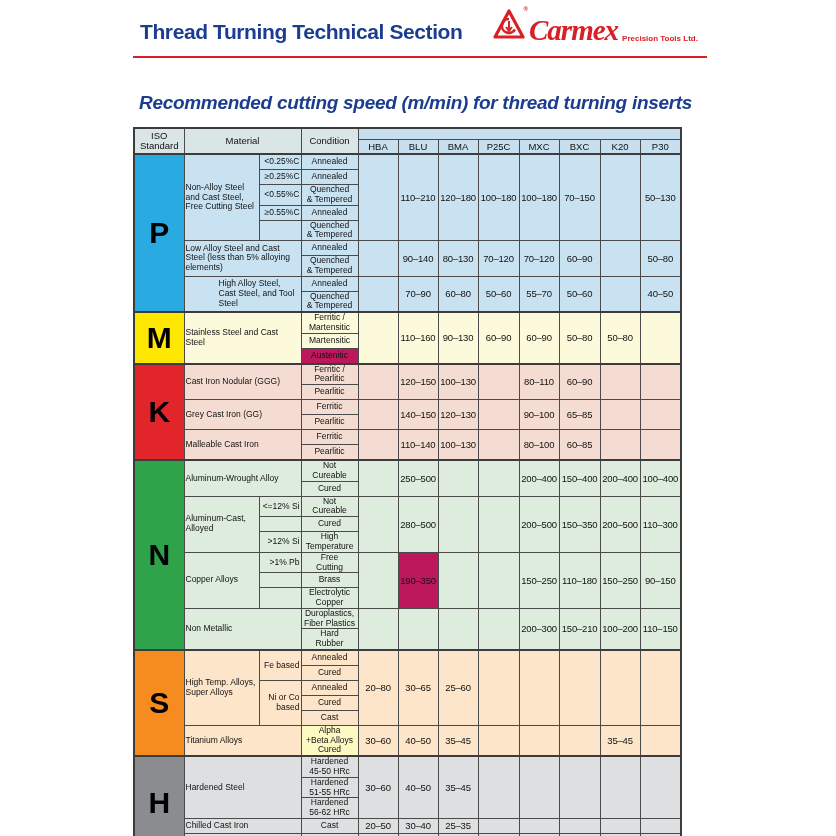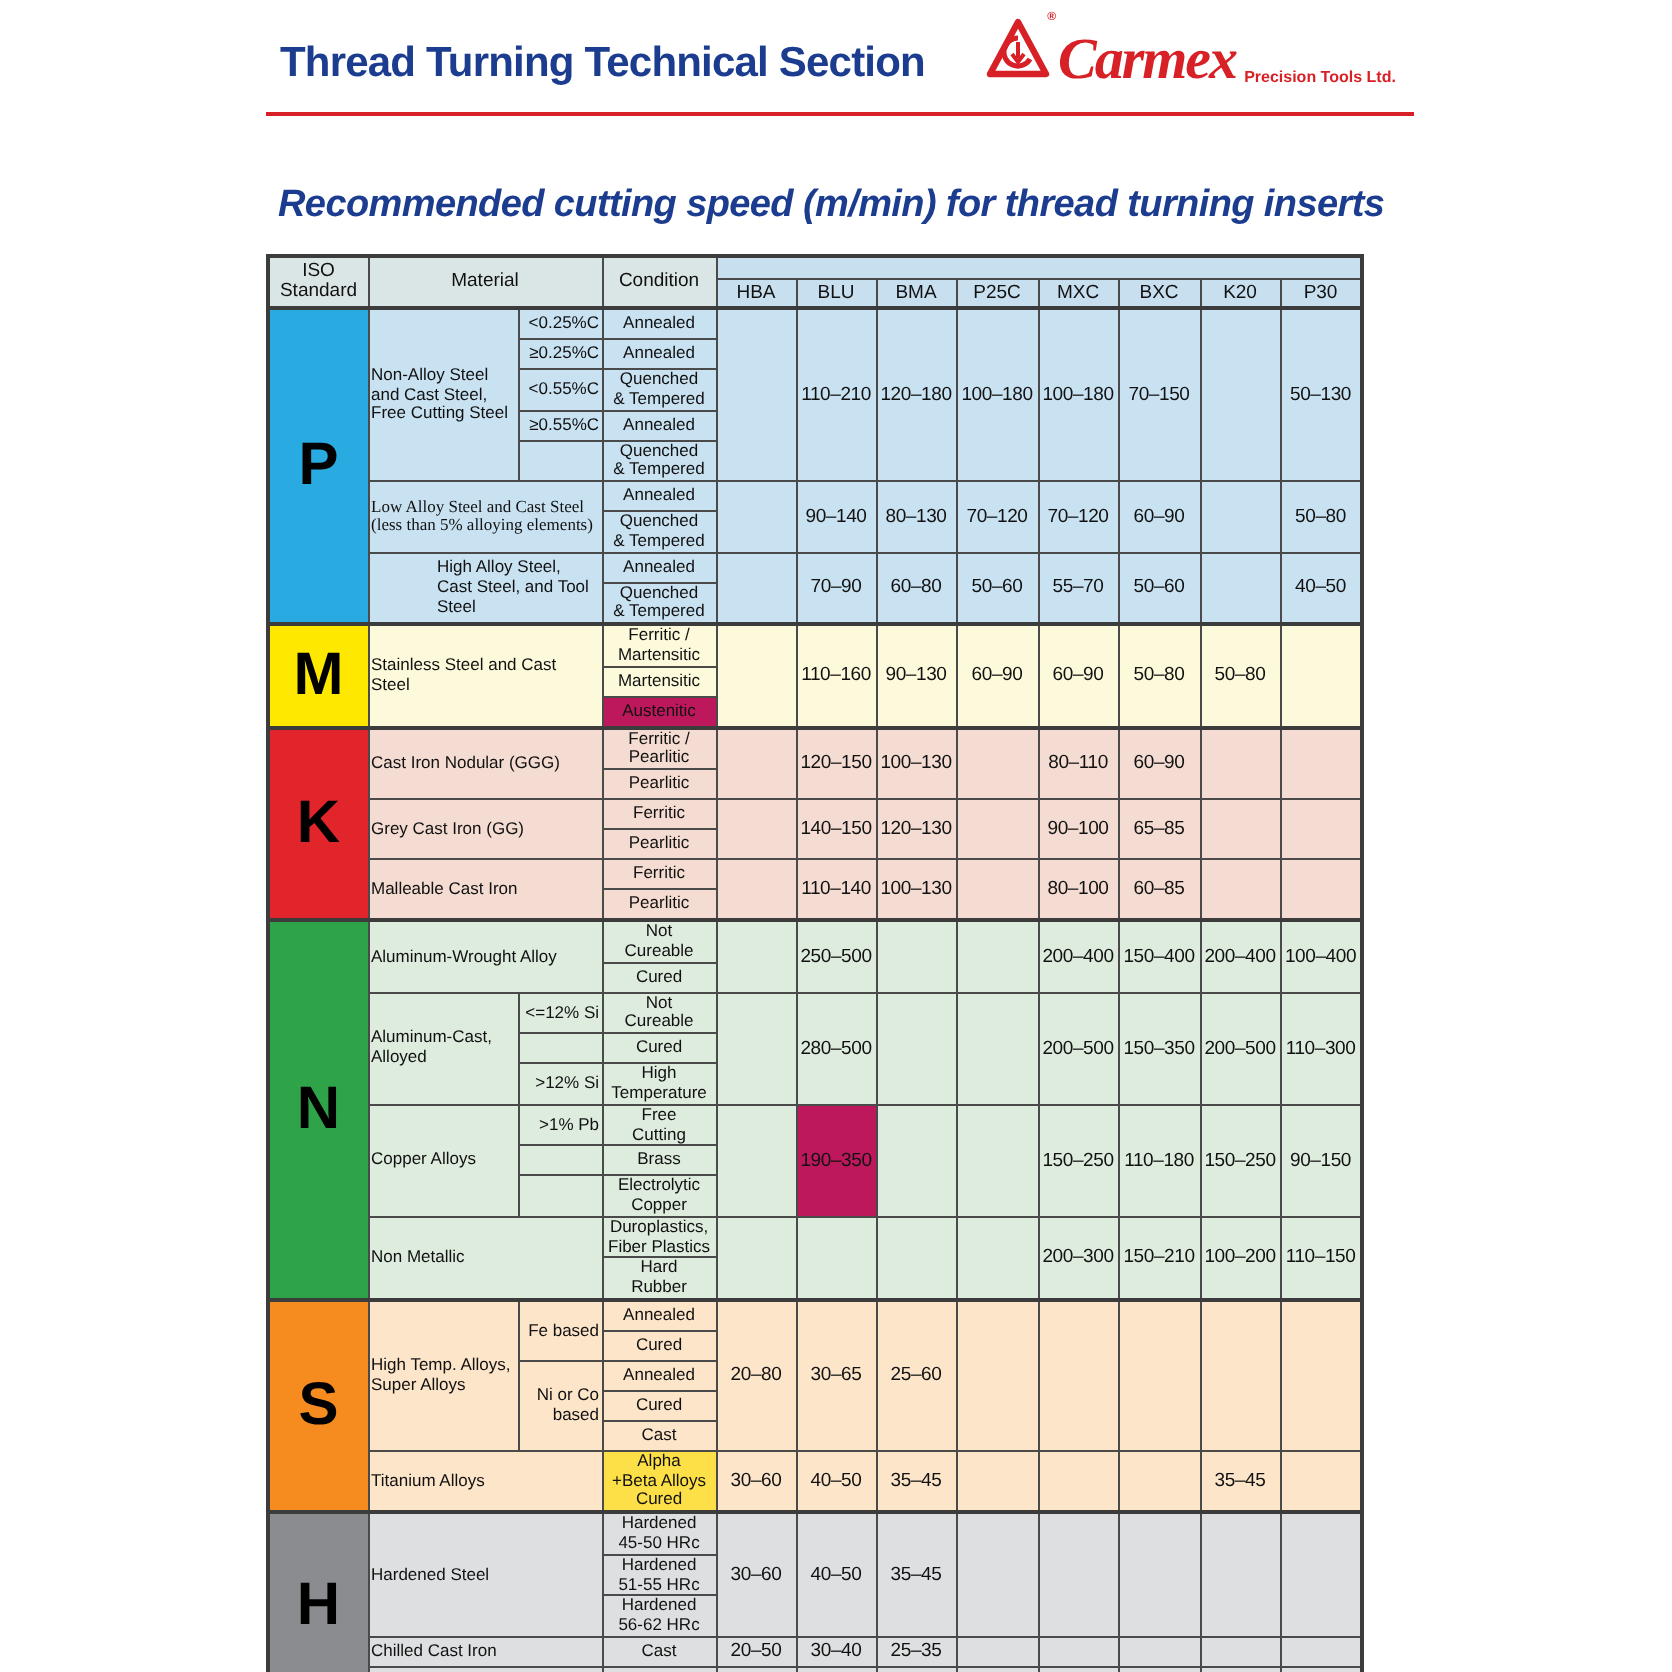--- a/index.html
+++ b/index.html
@@ -123,21 +123,21 @@
       <tr>
         <td class="sub" style="background: rgb(201, 226, 242);">≥0.55%C</td>
         <td class="cond" style="background: rgb(201, 226, 242);">Annealed</td>
       </tr>
       <tr>
         <td class="sub" style="background: rgb(201, 226, 242);"></td>
         <td class="cond" style="background: rgb(201, 226, 242);">Quenched
 &amp; Tempered</td>
       </tr>
       <tr>
-        <td class="mat" rowspan="2" colspan="2" style="background: rgb(201, 226, 242); font-family: Liberation Serif, serif;">Low Alloy Steel and Cast Steel (less than 5% alloying elements)</td>
+        <td class="mat" rowspan="2" colspan="2" style="background: rgb(201, 226, 242);">Low Alloy Steel and Cast Steel (less than 5% alloying elements)</td>
         <td class="cond" style="background: rgb(201, 226, 242);">Annealed</td>
         <td class="val" rowspan="2" style="background: rgb(201, 226, 242);"></td>
         <td class="val" rowspan="2" style="background: rgb(201, 226, 242);">90–140</td>
         <td class="val" rowspan="2" style="background: rgb(201, 226, 242);">80–130</td>
         <td class="val" rowspan="2" style="background: rgb(201, 226, 242);">70–120</td>
         <td class="val" rowspan="2" style="background: rgb(201, 226, 242);">70–120</td>
         <td class="val" rowspan="2" style="background: rgb(201, 226, 242);">60–90</td>
         <td class="val" rowspan="2" style="background: rgb(201, 226, 242);"></td>
         <td class="val" rowspan="2" style="background: rgb(201, 226, 242);">50–80</td>
       </tr>
@@ -330,21 +330,21 @@
         <td class="cond" style="background: rgb(253, 229, 202);">Annealed</td>
       </tr>
       <tr>
         <td class="cond" style="background: rgb(253, 229, 202);">Cured</td>
       </tr>
       <tr>
         <td class="cond" style="background: rgb(253, 229, 202);">Cast</td>
       </tr>
       <tr>
         <td class="mat" rowspan="1" colspan="2" style="background: rgb(253, 229, 202);">Titanium Alloys</td>
-        <td class="cond" style="background: #fde047;">Alpha
+        <td class="cond" style="background: #fef9c3;">Alpha
 +Beta Alloys
 Cured</td>
         <td class="val" rowspan="1" style="background: rgb(253, 229, 202);">30–60</td>
         <td class="val" rowspan="1" style="background: rgb(253, 229, 202);">40–50</td>
         <td class="val" rowspan="1" style="background: rgb(253, 229, 202);">35–45</td>
         <td class="val" rowspan="1" style="background: rgb(253, 229, 202);"></td>
         <td class="val" rowspan="1" style="background: rgb(253, 229, 202);"></td>
         <td class="val" rowspan="1" style="background: rgb(253, 229, 202);"></td>
         <td class="val" rowspan="1" style="background: rgb(253, 229, 202);">35–45</td>
         <td class="val" rowspan="1" style="background: rgb(253, 229, 202);"></td>

